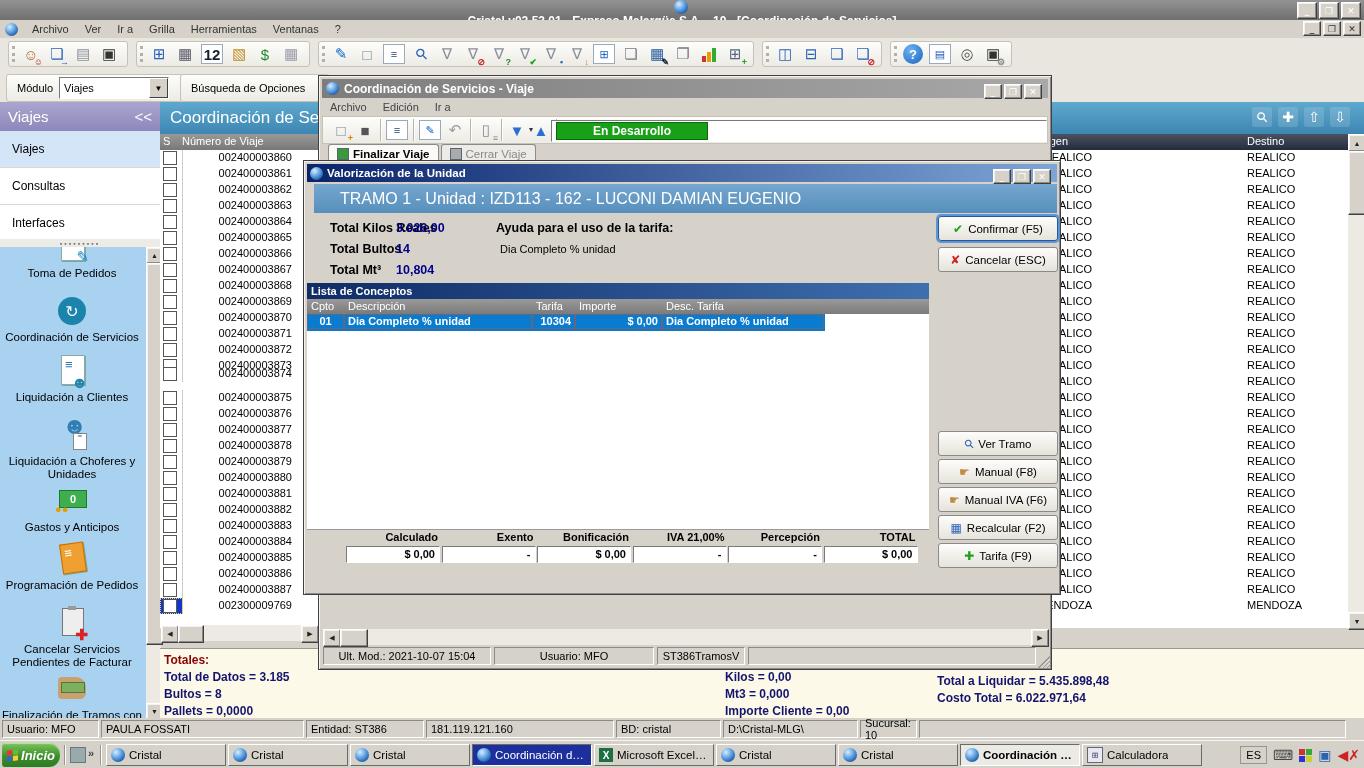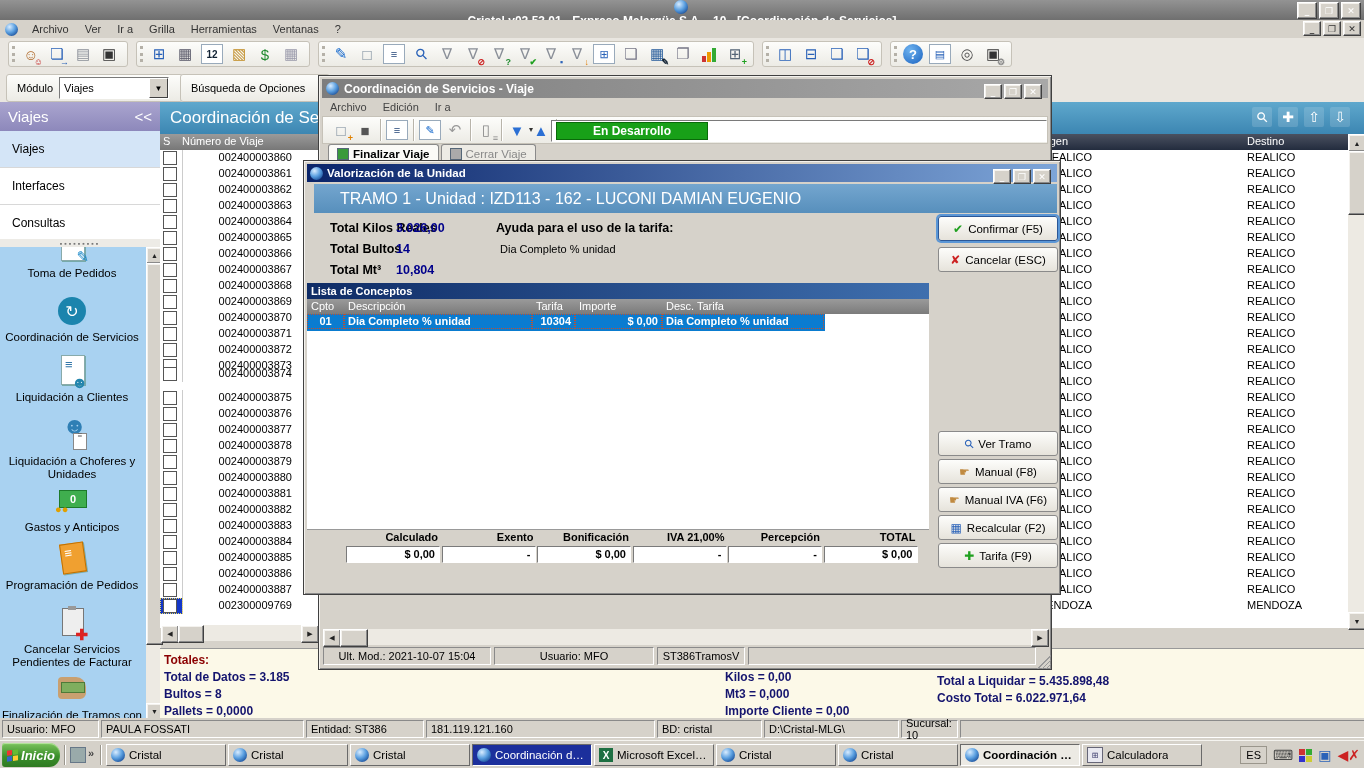--- a/index.html
+++ b/index.html
@@ -212,21 +212,21 @@
         </span>
       </div>
       <div class="tb-group">
         <span class="tb-icon">
           <span style="color: rgb(42, 98, 184);">⊞</span>
         </span>
         <span class="tb-icon">
           <span style="color: rgb(85, 85, 102);">▦</span>
         </span>
         <span class="tb-icon boxed">
-          <span style="color: rgb(17, 34, 51); font-size: 10px; font-weight: bold;">12</span>
+          <span style="color: rgb(17, 34, 51); font-size: 15px; font-weight: bold;">12</span>
         </span>
         <span class="tb-icon">
           <span style="color: rgb(192, 138, 32);">▧</span>
         </span>
         <span class="tb-icon">
           <span style="color: rgb(31, 138, 47);">$</span>
         </span>
         <span class="tb-icon">
           <span style="color: rgb(153, 153, 170);">▦</span>
         </span>
@@ -336,22 +336,22 @@
       <span>Búsqueda de Opciones</span>
     </div>
   </div>
 
   <div id="side-header" class="abs">
     <span>Viajes</span>
     <span>&lt;&lt;</span>
   </div>
   <div id="side-nav" class="abs">
       <div class="nav-item sel">Viajes</div>
+      <div class="nav-item">Consultas</div>
       <div class="nav-item">Interfaces</div>
-      <div class="nav-item">Consultas</div>
     </div>
   <div id="side-splitter" class="abs">▪▪▪▪▪▪▪▪▪</div>
   <div id="side-panel" class="abs">
       <div class="mod-item" style="top: -16px;">
         <div class="mod-icon">
           <span class="mi-page"></span>
           <span class="mi-pencil">✎</span>
         </div>
         <div>Toma de Pedidos</div>
       </div>
@@ -920,21 +920,21 @@
           <span class="ic" style="color: rgb(31, 160, 31);">✚</span>
           <span>Tarifa (F9)</span>
         </div>
       </div>
   </div>
 
   <div id="statusbar" class="abs">
       <div class="st-cell" style="width: 97px; flex: 0 0 auto;">Usuario: MFO</div>
       <div class="st-cell" style="width: 203px; flex: 0 0 auto;">PAULA FOSSATI</div>
       <div class="st-cell" style="width: 118px; flex: 0 0 auto;">Entidad: ST386</div>
-      <div class="st-cell" style="width: 229px; flex: 0 0 auto;">181.119.121.160</div>
+      <div class="st-cell" style="width: 188px; flex: 0 0 auto;">181.119.121.160</div>
       <div class="st-cell" style="width: 105px; flex: 0 0 auto;">BD: cristal</div>
       <div class="st-cell" style="width: 135px; flex: 0 0 auto;">D:\Cristal-MLG\</div>
       <div class="st-cell" style="width: 57px; flex: 0 0 auto;">Sucursal: 10</div>
       <div class="st-cell" style="width: 427px; flex: 0 0 auto;"></div>
     </div>
 
   <div id="taskbar" class="abs">
     <div id="startbtn">
       <span class="flag">
         <i style="background:#e33"></i>

